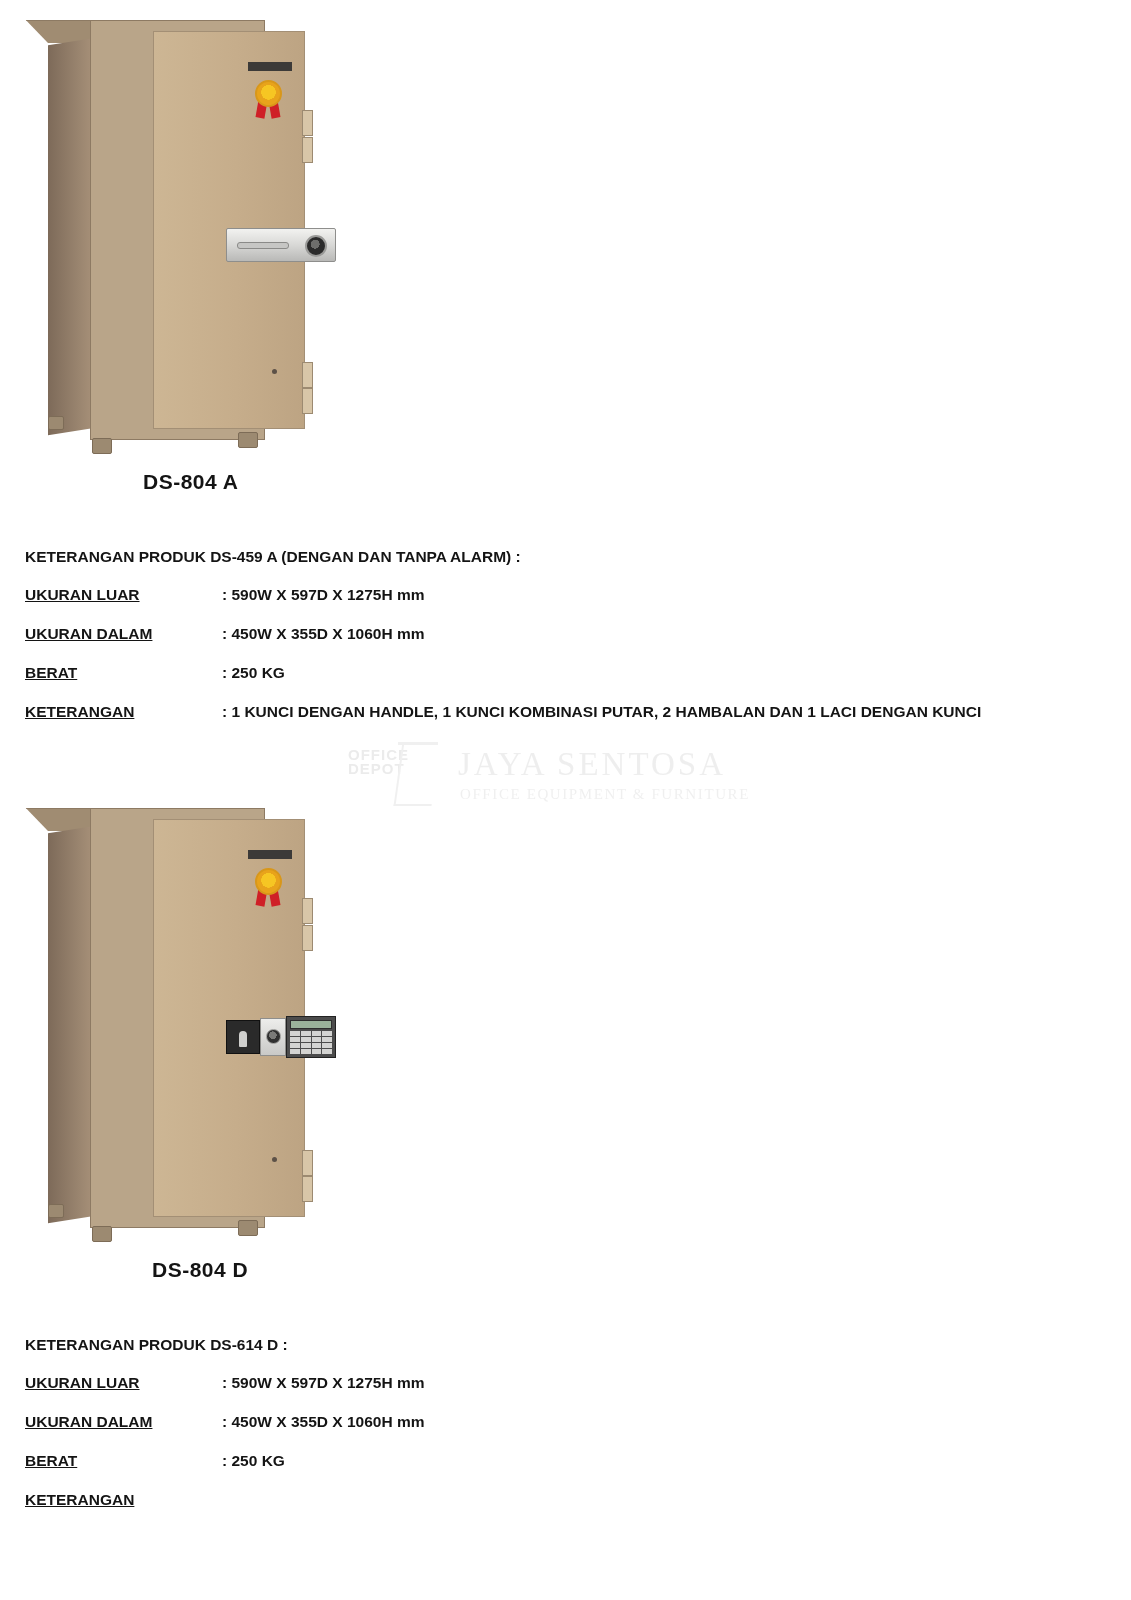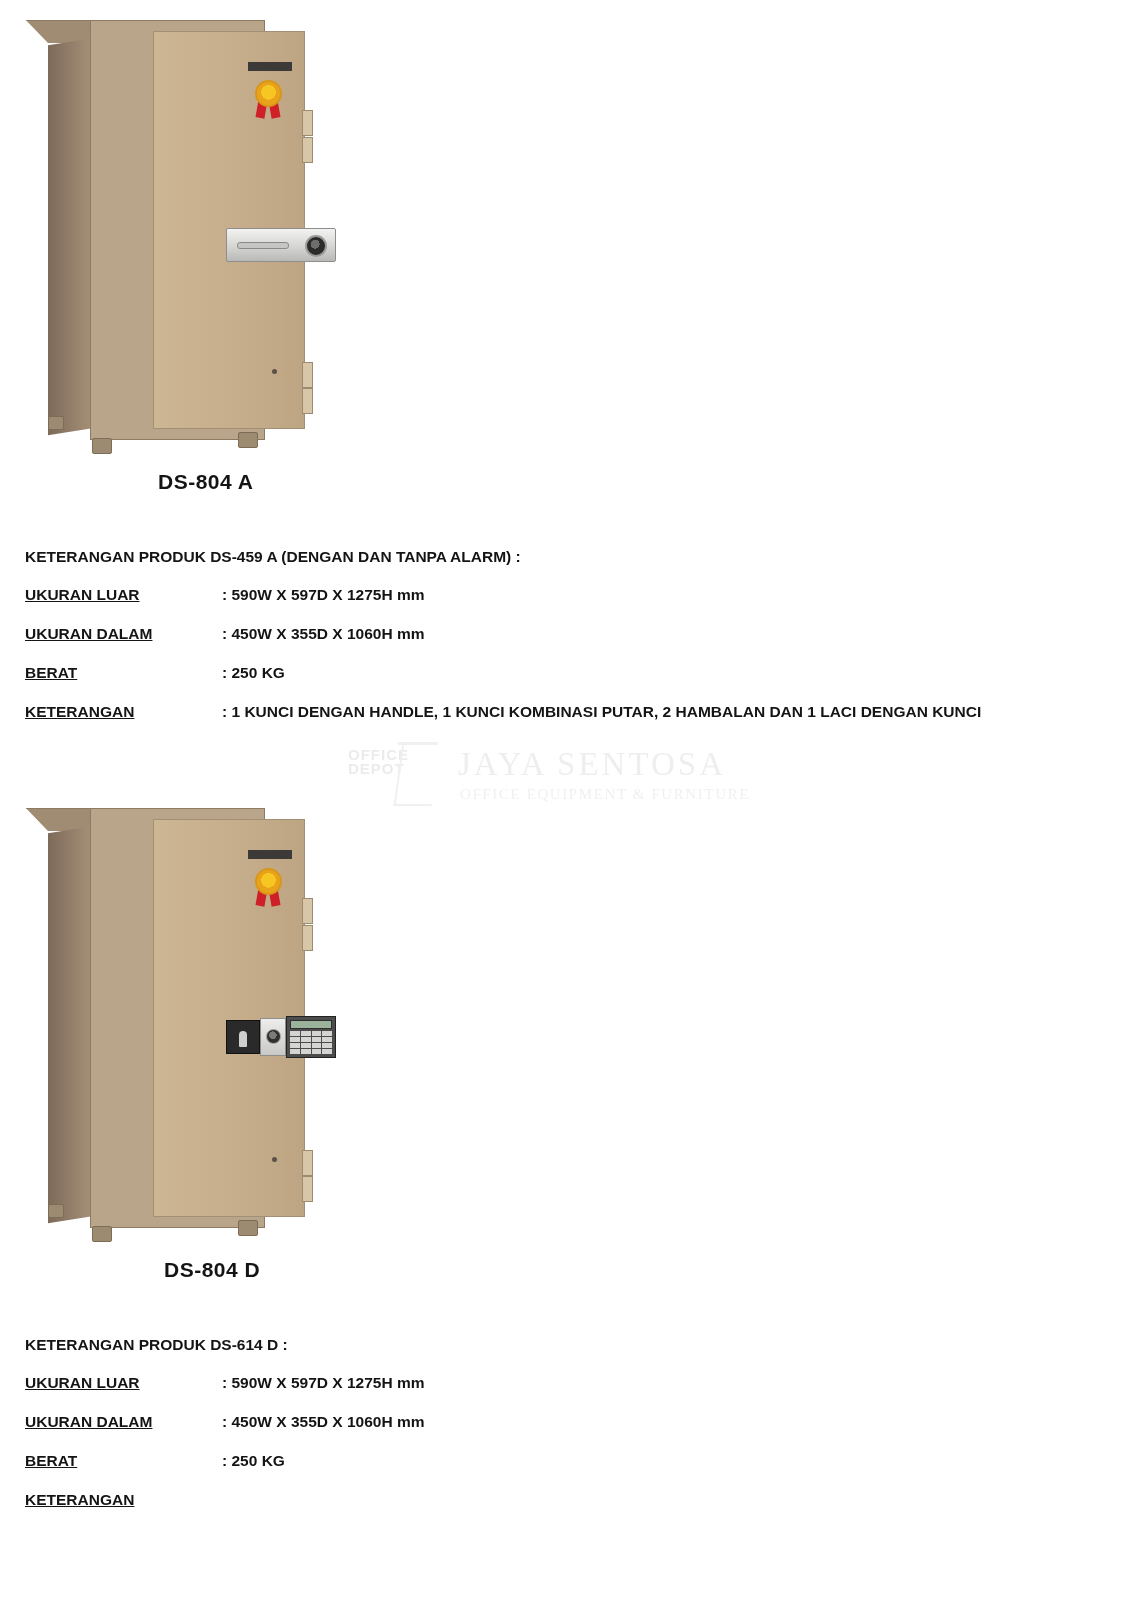--- a/index.html
+++ b/index.html
@@ -379,21 +379,21 @@
             <div class="hinge h1"></div>
             <div class="hinge h2"></div>
             <div class="hinge h3"></div>
             <div class="hinge h4"></div>
           </div>
         </div>
         <div class="caster c3"></div>
         <div class="caster c1"></div>
         <div class="caster c2"></div>
       </div>
-      <div class="model-label" style="left:118px; top:450px;">DS-804 A</div>
+      <div class="model-label" style="left:103px; top:450px;">DS-804 A</div>
     </div>
 
     <div class="spec" style="position:absolute; left:25px; top:528px; width:1085px;">
       <div class="title">KETERANGAN PRODUK DS-459 A (DENGAN DAN TANPA ALARM) :</div>
       <div class="row">
         <div class="k">UKURAN LUAR</div>
         <div class="v">: 590W X 597D X 1275H mm</div>
       </div>
       <div class="row">
         <div class="k">UKURAN DALAM</div>
@@ -468,21 +468,21 @@
             <div class="hinge h1"></div>
             <div class="hinge h2"></div>
             <div class="hinge h3"></div>
             <div class="hinge h4"></div>
           </div>
         </div>
         <div class="caster c3"></div>
         <div class="caster c1"></div>
         <div class="caster c2"></div>
       </div>
-      <div class="model-label" style="left:112px; top:450px;margin-left:12px;">DS-804 D</div>
+      <div class="model-label" style="left:112px; top:450px;">DS-804 D</div>
     </div>
 
     <div class="spec" style="position:absolute; left:25px; top:528px; width:1085px;">
       <div class="title">KETERANGAN PRODUK DS-614 D  :</div>
       <div class="row">
         <div class="k">UKURAN LUAR</div>
         <div class="v">: 590W X 597D X 1275H mm</div>
       </div>
       <div class="row">
         <div class="k">UKURAN DALAM</div>

